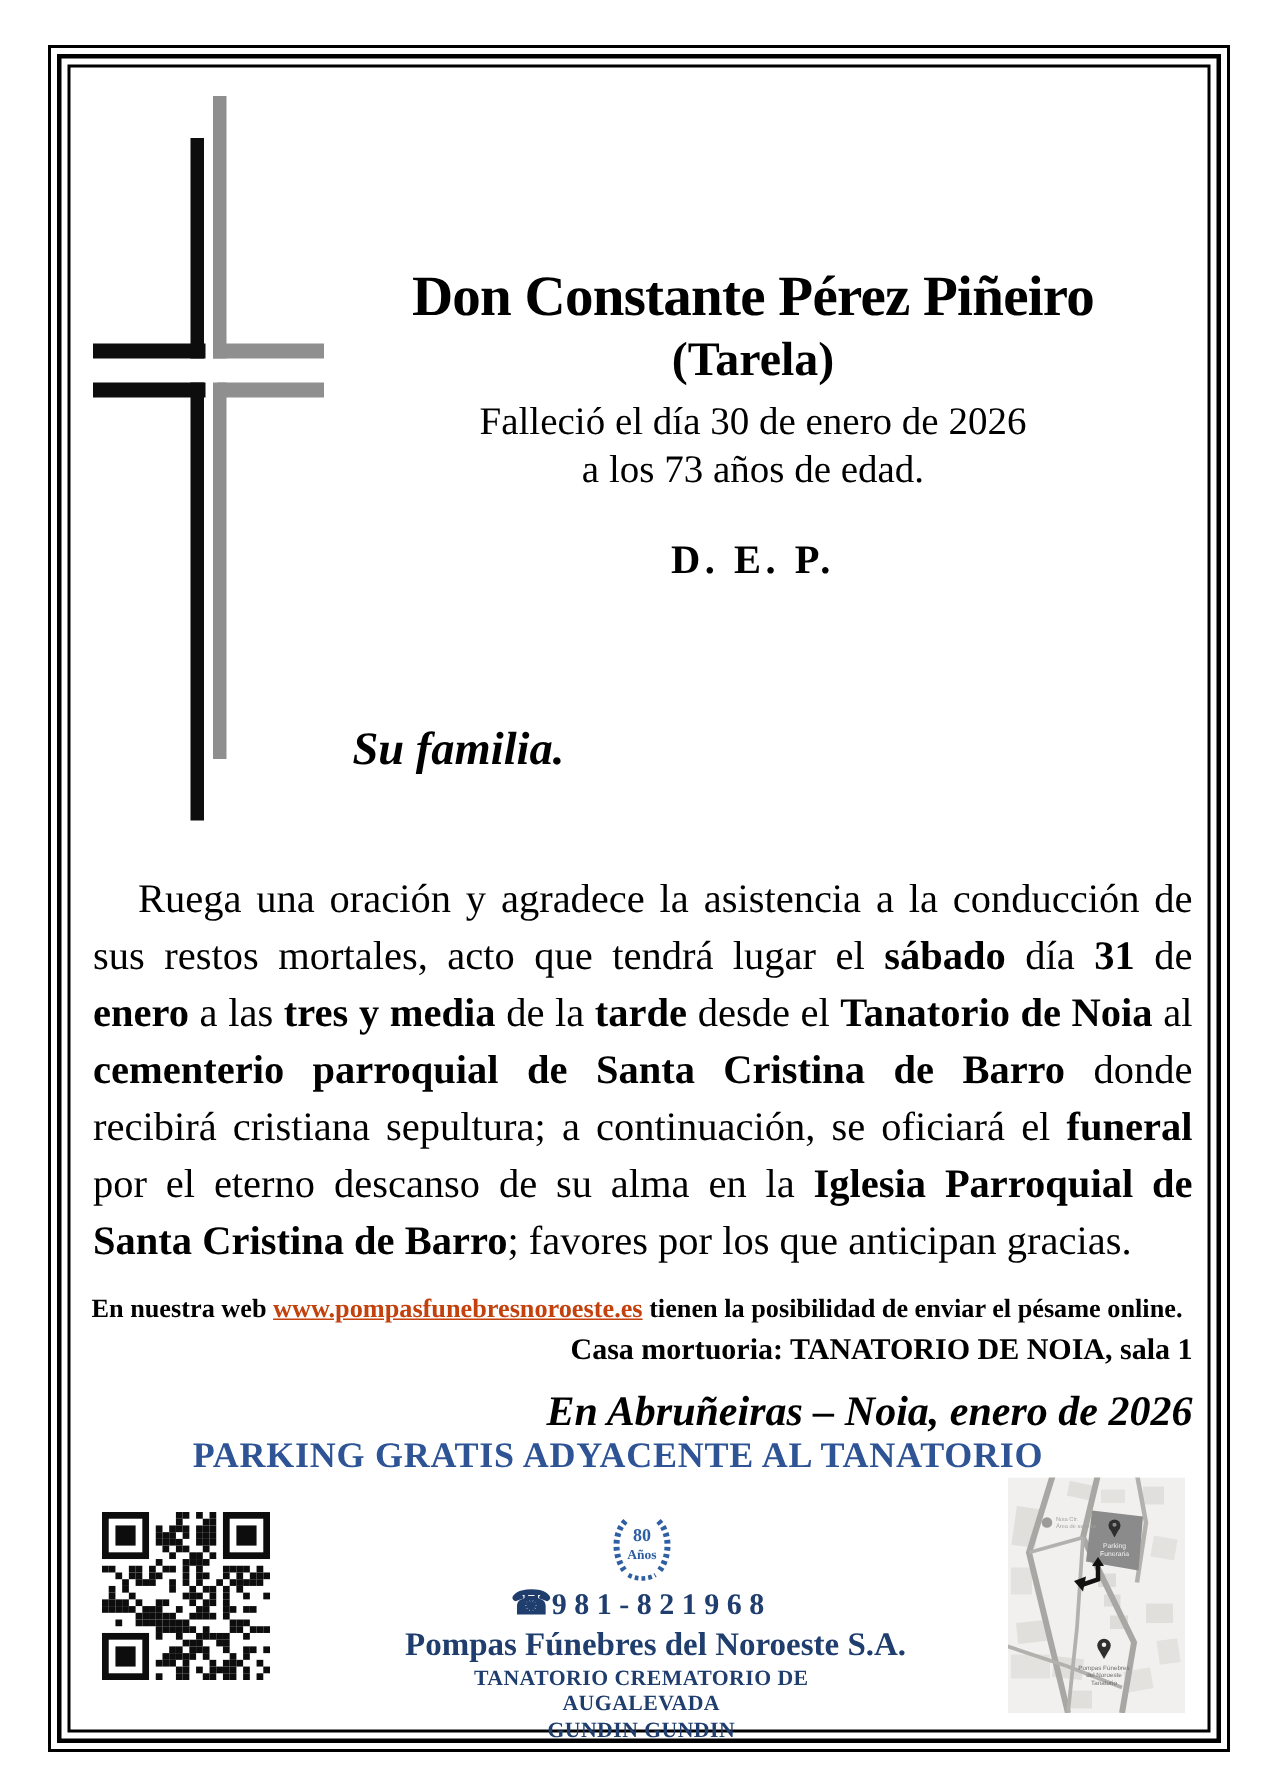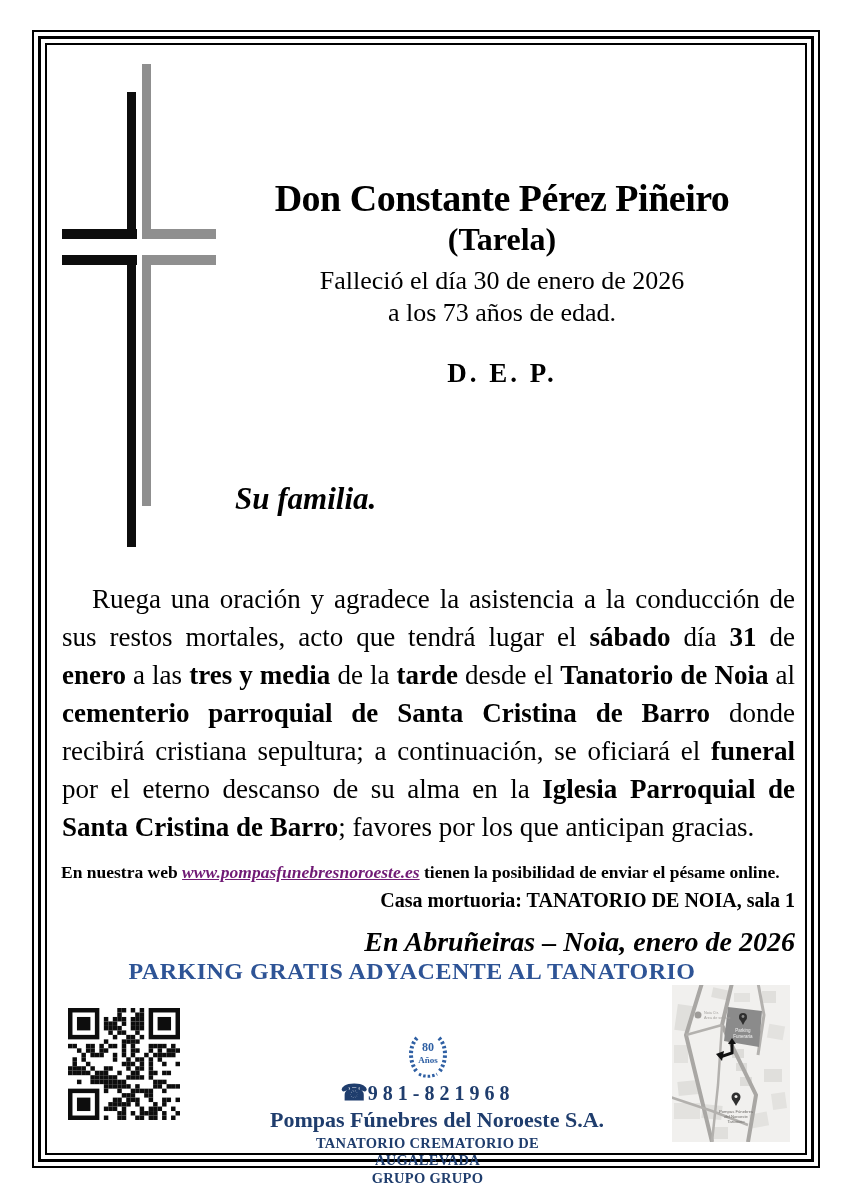--- a/index.html
+++ b/index.html
@@ -27,30 +27,30 @@
   .death-line{font-size:26px;margin:2px 0;}
   .dep{font-size:27px;font-weight:bold;letter-spacing:3px;margin-top:30px;text-align:center;}
 
   .family{position:absolute;left:235px;top:481px;font-size:31px;font-weight:bold;font-style:italic;}
 
   .obit{position:absolute;left:62px;top:580px;width:733px;font-size:27px;line-height:38px;
         text-align:justify;text-indent:30px;margin:0;}
   .obit b{font-weight:bold;}
 
   .webline{position:absolute;left:61px;top:862px;width:737px;font-size:17.5px;font-weight:bold;white-space:nowrap;}
-  .webline a{color:#701a75;text-decoration:underline;font-style:italic;}
+  .webline a{color:#c2410c;text-decoration:underline;}
 
   .mortuory{position:absolute;right:54px;top:889px;font-size:20px;font-weight:bold;white-space:nowrap;}
   .placedate{position:absolute;right:54px;top:926px;font-size:28px;font-weight:bold;font-style:italic;white-space:nowrap;}
   .parking{position:absolute;left:62px;width:700px;top:958px;text-align:center;
            font-size:24px;font-weight:bold;color:#2e5496;letter-spacing:0.5px;}
 
   
   .qr{position:absolute;left:68px;top:1008px;width:112px;height:112px;}
-  .footer-center{position:absolute;left:270px;width:315px;top:1008px;text-align:center;color:#1f3d6d;margin-top:24px;}
+  .footer-center{position:absolute;left:270px;width:315px;top:1008px;text-align:center;color:#1f3d6d;}
   .wreath{display:block;margin:0 auto 2px auto;}
   .phone-line{font-size:20px;font-weight:bold;letter-spacing:5px;white-space:nowrap;}
   .phone-line .phone-icon{letter-spacing:0;font-size:22px;}
   .company{font-size:22px;font-weight:bold;margin-top:1px;white-space:nowrap;}
   .facility{font-size:14.5px;font-weight:bold;margin-top:2px;letter-spacing:0.3px;}
   .group{font-size:14.5px;font-weight:bold;margin-top:1px;letter-spacing:0.3px;}
 
   .map{position:absolute;right:59px;top:985px;width:118px;height:157px;}
 </style>
 </head>
@@ -322,21 +322,21 @@
     <svg class="wreath" width="54" height="46" viewBox="0 0 54 46">
       <path d="M16,6 C8,14 8,30 16,40" fill="none" stroke="#2e5fa3" stroke-width="4" stroke-dasharray="2.5,2.2"></path>
       <path d="M38,6 C46,14 46,30 38,40" fill="none" stroke="#2e5fa3" stroke-width="4" stroke-dasharray="2.5,2.2"></path>
       <path d="M18,42 C23,45 31,45 36,42" fill="none" stroke="#2e5fa3" stroke-width="3" stroke-dasharray="2.5,2"></path>
       <text x="27" y="19" text-anchor="middle" font-size="12" font-weight="bold" fill="#2e5fa3" font-family="Liberation Serif, serif">80</text>
       <text x="27" y="31" text-anchor="middle" font-size="9" font-weight="bold" fill="#2e5fa3" font-family="Liberation Serif, serif">Años</text>
     </svg>
     <div class="phone-line"><span class="phone-icon">☎</span><span>981-821968</span></div>
     <div class="company">Pompas Fúnebres del Noroeste S.A.</div>
     <div class="facility">TANATORIO CREMATORIO DE AUGALEVADA</div>
-    <div class="group">GRUPO GRUPO</div>
+    <div class="group">GUNDIN GUNDIN</div>
   </div>
 
   <svg class="map" viewBox="0 0 118 157">
     <rect x="0" y="0" width="118" height="157" fill="#f1f0ee"></rect>
 
     <rect x="4" y="20" width="16" height="26" fill="#e0dfdc" transform="rotate(8 12 33)"></rect>
     <rect x="2" y="60" width="14" height="18" fill="#e3e2df"></rect>
     <rect x="6" y="96" width="20" height="14" fill="#e0dfdc" transform="rotate(-6 16 103)"></rect>
     <rect x="2" y="118" width="26" height="16" fill="#e3e2df"></rect>
     <rect x="40" y="4" width="18" height="10" fill="#e0dfdc" transform="rotate(12 49 9)"></rect>

